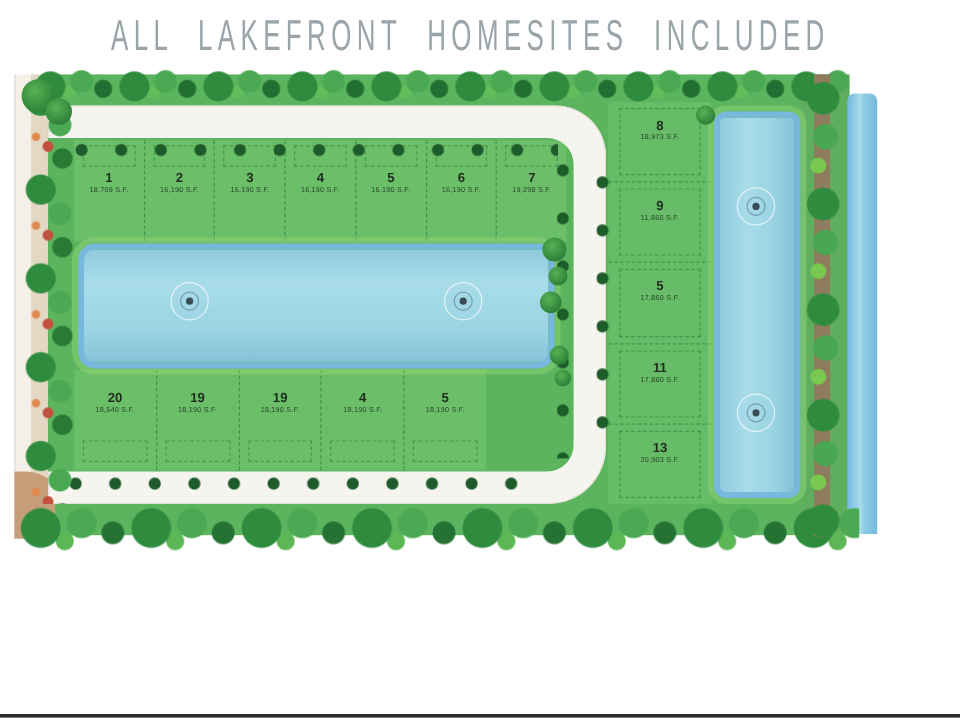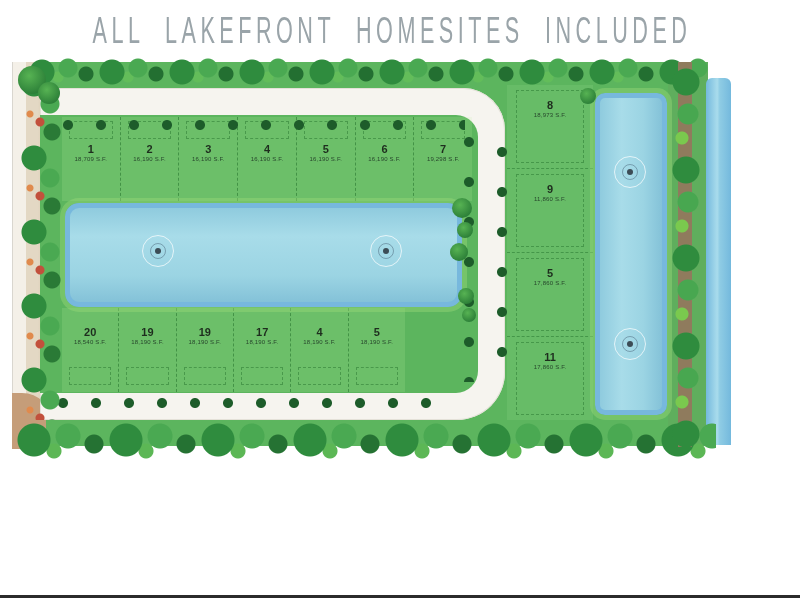--- a/index.html
+++ b/index.html
@@ -152,25 +152,20 @@
       <div class="num">19</div>
       <div class="sf">18,190 S.F.</div>
     </div>
   <div class="lot">
       <div class="env"></div>
       <div class="num">19</div>
       <div class="sf">18,190 S.F.</div>
     </div>
   <div class="lot">
       <div class="env"></div>
-      <div class="num">17</div>
-      <div class="sf">18,190 S.F.</div>
-    </div>
-  <div class="lot">
-      <div class="env"></div>
       <div class="num">4</div>
       <div class="sf">18,190 S.F.</div>
     </div>
   <div class="lot">
       <div class="env"></div>
       <div class="num">5</div>
       <div class="sf">18,190 S.F.</div>
     </div>
 </div>
 
@@ -187,20 +182,25 @@
     </div>
   <div class="lot">
       <div class="env"></div>
       <div class="num">5</div>
       <div class="sf">17,860 S.F.</div>
     </div>
   <div class="lot">
       <div class="env"></div>
       <div class="num">11</div>
       <div class="sf">17,860 S.F.</div>
+    </div>
+  <div class="lot">
+      <div class="env"></div>
+      <div class="num">13</div>
+      <div class="sf">20,903 S.F.</div>
     </div>
 </div>
 
 <div class="abs lake" id="lake-central">
   <div class="abs fountain" style="left:72px;top:27px;"></div>
   <div class="abs fountain" style="left:300px;top:27px;"></div>
 </div>
 <div class="abs lake" id="lake-east">
   <div class="abs fountain" style="left:14px;top:58px;"></div>
   <div class="abs fountain" style="left:14px;top:230px;"></div>

